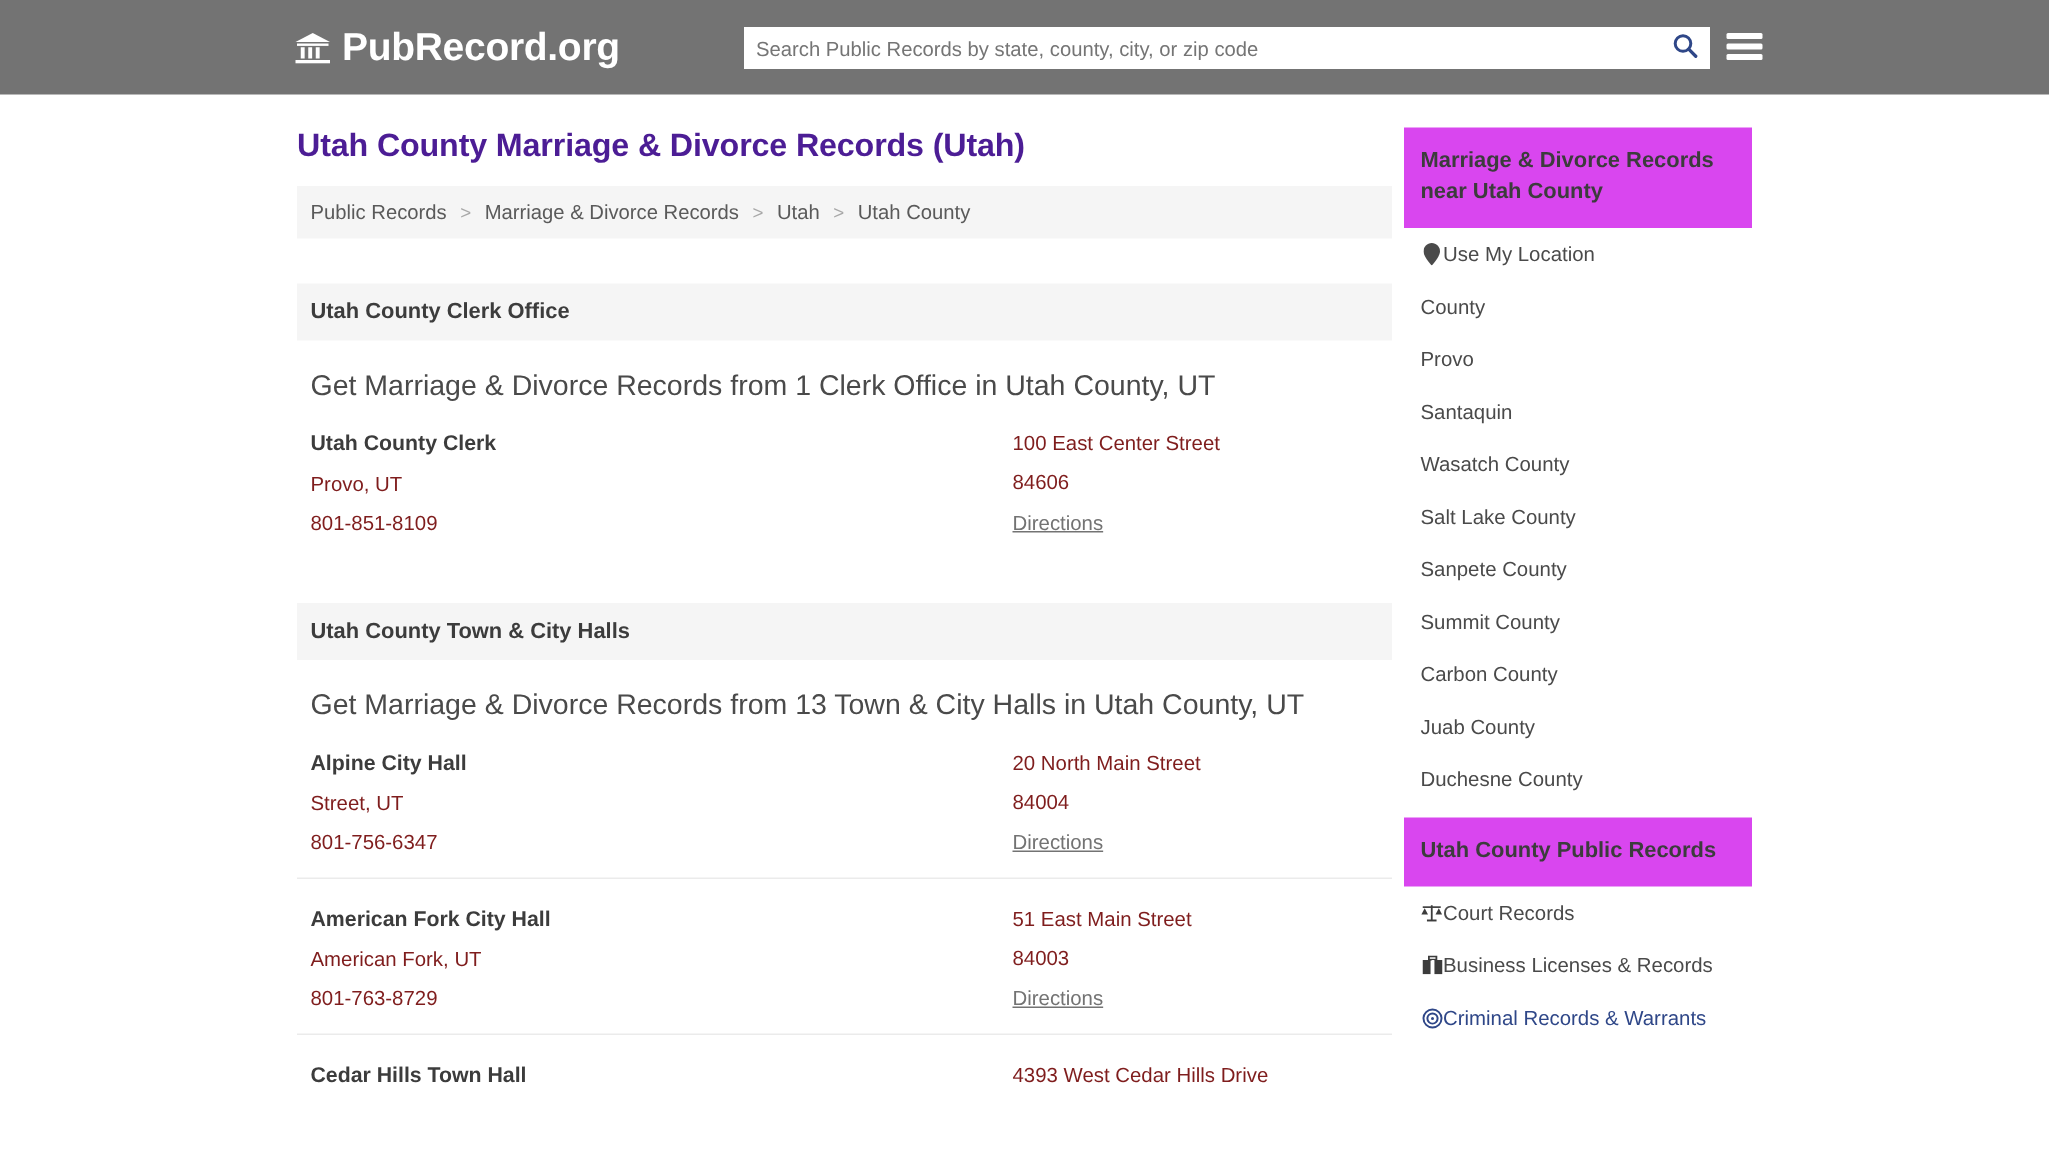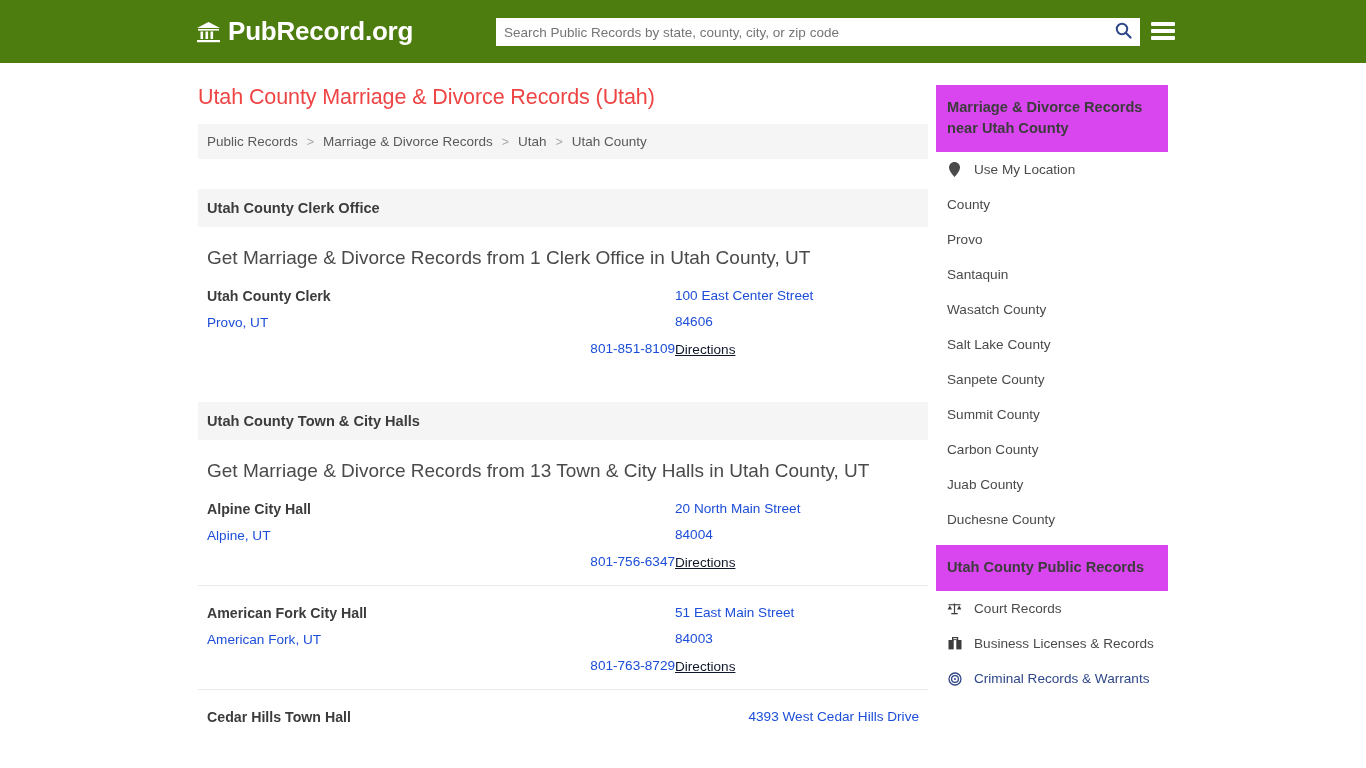--- a/index.html
+++ b/index.html
@@ -8,21 +8,21 @@
     margin: 0; padding: 0;
     width: 1366px; height: 768px;
     overflow: hidden;
     background: #ffffff;
     font-family: "Liberation Sans", sans-serif;
   }
 
   
   .site-header {
     height: 63px;
-    background: #4d7c0f;
+    background: #737373;
     display: flex;
     align-items: center;
     position: relative;
   }
   .logo {
     display: flex;
     align-items: center;
     gap: 7px;
     margin-left: 196px;
     text-decoration: none;
@@ -87,22 +87,22 @@
     margin: 0 auto;
     display: flex;
     gap: 0;
   }
   .main-col { width: 730px; }
   .side-col { width: 240px; padding-left: 8px; }
 
   h1.page-title {
     margin: 0 0 14px 0;
     font-size: 21.5px;
-    font-weight: normal;
-    color: #ef4444;
+    font-weight: bold;
+    color: #4c1d95;
     letter-spacing: -0.1px;
   }
 
   
   .breadcrumb {
     background: #f5f5f5;
     padding: 10px 9px;
     font-size: 13.5px;
     color: #5a5a5a;
     display: flex;
@@ -152,27 +152,27 @@
   .entry-left { width: 468px; }
   .entry-right { flex: 1; }
   .entry-name {
     font-size: 14.2px;
     font-weight: bold;
     color: #3c3c3c;
     margin-bottom: 11px;
   }
   .entry-line {
     font-size: 13.6px;
-    color: #1d4ed8;
+    color: #7f1d1d;
     margin-bottom: 11px;
   }
-  .entry-line:last-child { margin-bottom: 0; text-align: right; }
+  .entry-line:last-child { margin-bottom: 0; }
   .directions-link {
     font-size: 13.6px;
-    color: #0f172a;
+    color: #737373;
     text-decoration: underline;
     cursor: pointer;
   }
 
   
   .side-panel { margin-bottom: 8px; }
   .side-header {
     background: #d946ef;
     padding: 12px 11px 13px 11px;
     font-size: 14.6px;
@@ -180,21 +180,21 @@
     color: #3c3c3c;
     line-height: 21px;
   }
   .side-list { padding: 0; margin: 0; list-style: none; }
   .side-item {
     padding: 10px 11px;
     font-size: 13.6px;
     color: #4a4a4a;
     display: flex;
     align-items: center;
-    gap: 12px;
+    gap: 0;
     cursor: pointer;
   }
   .side-item.link-blue { color: #2f4788; }
   .side-icon {
     width: 15px;
     display: flex;
     align-items: center;
     justify-content: center;
     flex: 0 0 15px;
   }
@@ -272,21 +272,21 @@
         </div>
       </div>
 
       <div class="section">
         <div class="section-header">Utah County Town &amp; City Halls</div>
         <div class="section-sub">Get Marriage &amp; Divorce Records from 13 Town &amp; City Halls in Utah County, UT</div>
 
         <div class="entry">
           <div class="entry-left">
             <div class="entry-name">Alpine City Hall</div>
-            <div class="entry-line">Alpine, UT</div>
+            <div class="entry-line">Street, UT</div>
             <div class="entry-line">801-756-6347</div>
           </div>
           <div class="entry-right">
             <div class="entry-line">20 North Main Street</div>
             <div class="entry-line">84004</div>
             <a class="directions-link" href="#">Directions</a>
           </div>
         </div>
 
         <div class="entry">

